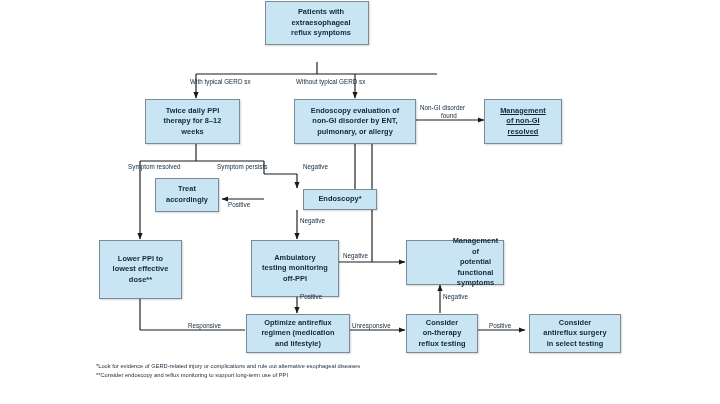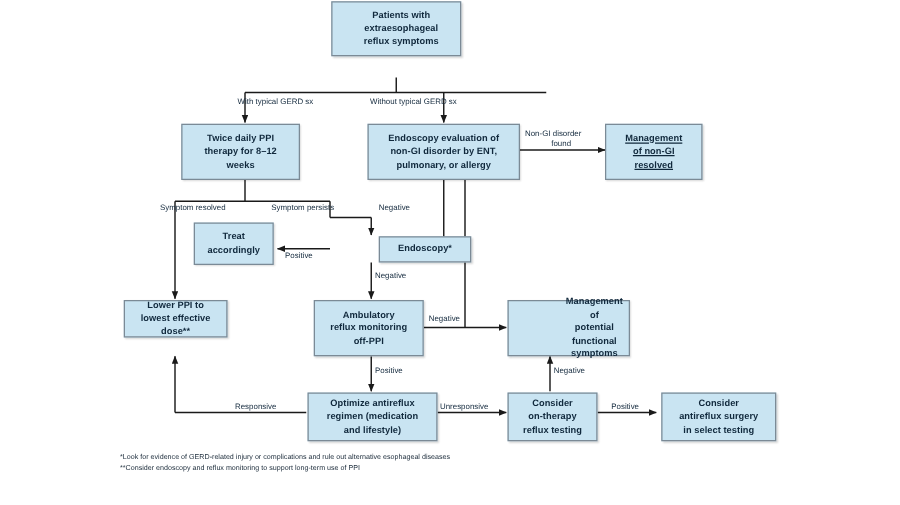--- a/index.html
+++ b/index.html
@@ -148,32 +148,32 @@
       <span>accordingly</span>
     </div>
   </div>
 
   <div class="node" style="left:258px; top:189px; width:74px; height:21px;margin-left:45px;">
     <div>
       <span>Endoscopy*</span>
     </div>
   </div>
 
-  <div class="node" style="left:99px; top:240px; width:83px; height:30px;">
+  <div class="node" style="left:99px; top:240px; width:83px; height:59px;">
     <div>
       <span>Lower PPI to</span>
       <span>lowest effective</span>
       <span>dose**</span>
     </div>
   </div>
 
-  <div class="node" style="left:251px; top:240px; width:88px; height:45px;align-items:center;">
+  <div class="node" style="left:251px; top:240px; width:88px; height:57px;align-items:center;">
     <div>
       <span>Ambulatory</span>
-      <span>reflux monitoring</span>
+      <span>testing monitoring</span>
       <span>off-PPI</span>
     </div>
   </div>
 
   <div class="node" style="left:406px; top:240px; width:98px; height:45px;padding-left:44px;">
     <div>
       <span>Management of</span>
       <span>potential functional</span>
       <span>symptoms</span>
     </div>

